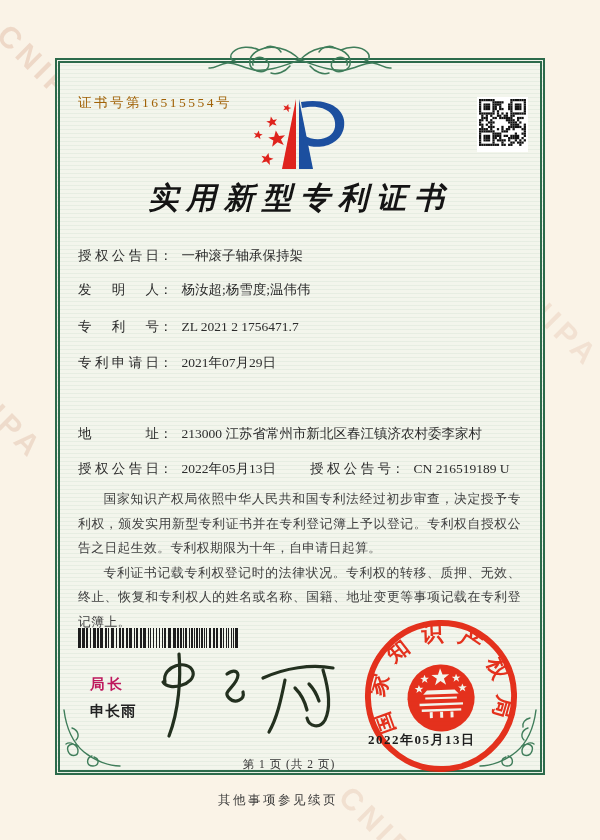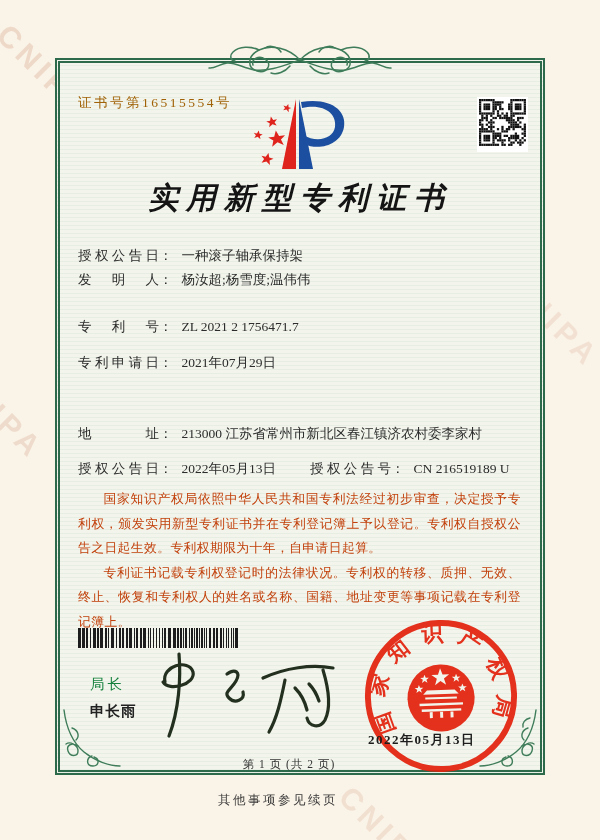--- a/index.html
+++ b/index.html
@@ -47,26 +47,26 @@
   }
   .flabel{
     display:inline-block;width:81px;
     text-align:justify;text-align-last:justify;
     vertical-align:bottom;
   }
   .fcolon{margin-right:9px;}
   .fpair2{position:absolute;left:232px;top:0;}
   .paras{
     position:absolute;left:78px;top:487px;width:443px;
-    font-size:12.8px;line-height:1.92;color:#c2410c;
+    font-size:12.8px;line-height:1.92;color:#404040;
     text-align:justify;
   }
   .paras p{margin:0;text-indent:2em;letter-spacing:0.4px;}
   .barcode{position:absolute;left:78px;top:628px;width:162px;height:20px;}
-  .director-title{position:absolute;left:90px;top:675px;font-size:14.5px;font-weight:400;color:#15803d;letter-spacing:3px;}
+  .director-title{position:absolute;left:90px;top:675px;font-size:14.5px;font-weight:700;color:#be185d;letter-spacing:3px;}
   .director-name{position:absolute;left:90px;top:702px;font-size:14.5px;font-weight:700;color:#222;letter-spacing:1px;}
   .signature{position:absolute;left:135px;top:648px;}
   .seal{position:absolute;left:362px;top:617px;opacity:0.93;transform:rotate(-2deg);}
   .seal-date{
     position:absolute;left:368px;top:731px;
     font-size:13px;font-weight:600;color:#1c1c1c;letter-spacing:1.5px;
   }
   .page-info{
     position:absolute;left:55px;top:757px;width:468px;text-align:center;
     font-size:11.5px;color:#333;letter-spacing:1px;
@@ -392,21 +392,21 @@
         <rect x="31.36" y="44.80" width="2.24" height="2.24"></rect>
         <rect x="40.32" y="44.80" width="2.24" height="2.24"></rect>
       </svg>
   </div>
 
   <div class="title">实用新型专利证书</div>
 
   <div class="frow" style="top:247px">
     <span class="flabel">授权公告日</span><span class="fcolon">：</span><span class="fval">一种滚子轴承保持架</span>
   </div>
-  <div class="frow" style="top:271px">
+  <div class="frow" style="top:281px">
     <span class="flabel">发明人</span><span class="fcolon">：</span><span class="fval">杨汝超;杨雪度;温伟伟</span>
   </div>
   <div class="frow" style="top:318px">
     <span class="flabel">专利号</span><span class="fcolon">：</span><span class="fval">ZL 2021 2 1756471.7</span>
   </div>
   <div class="frow" style="top:354px">
     <span class="flabel">专利申请日</span><span class="fcolon">：</span><span class="fval">2021年07月29日</span>
   </div>
   <div class="frow" style="top:425px">
     <span class="flabel">地址</span><span class="fcolon">：</span><span class="fval">213000 江苏省常州市新北区春江镇济农村委李家村</span>

